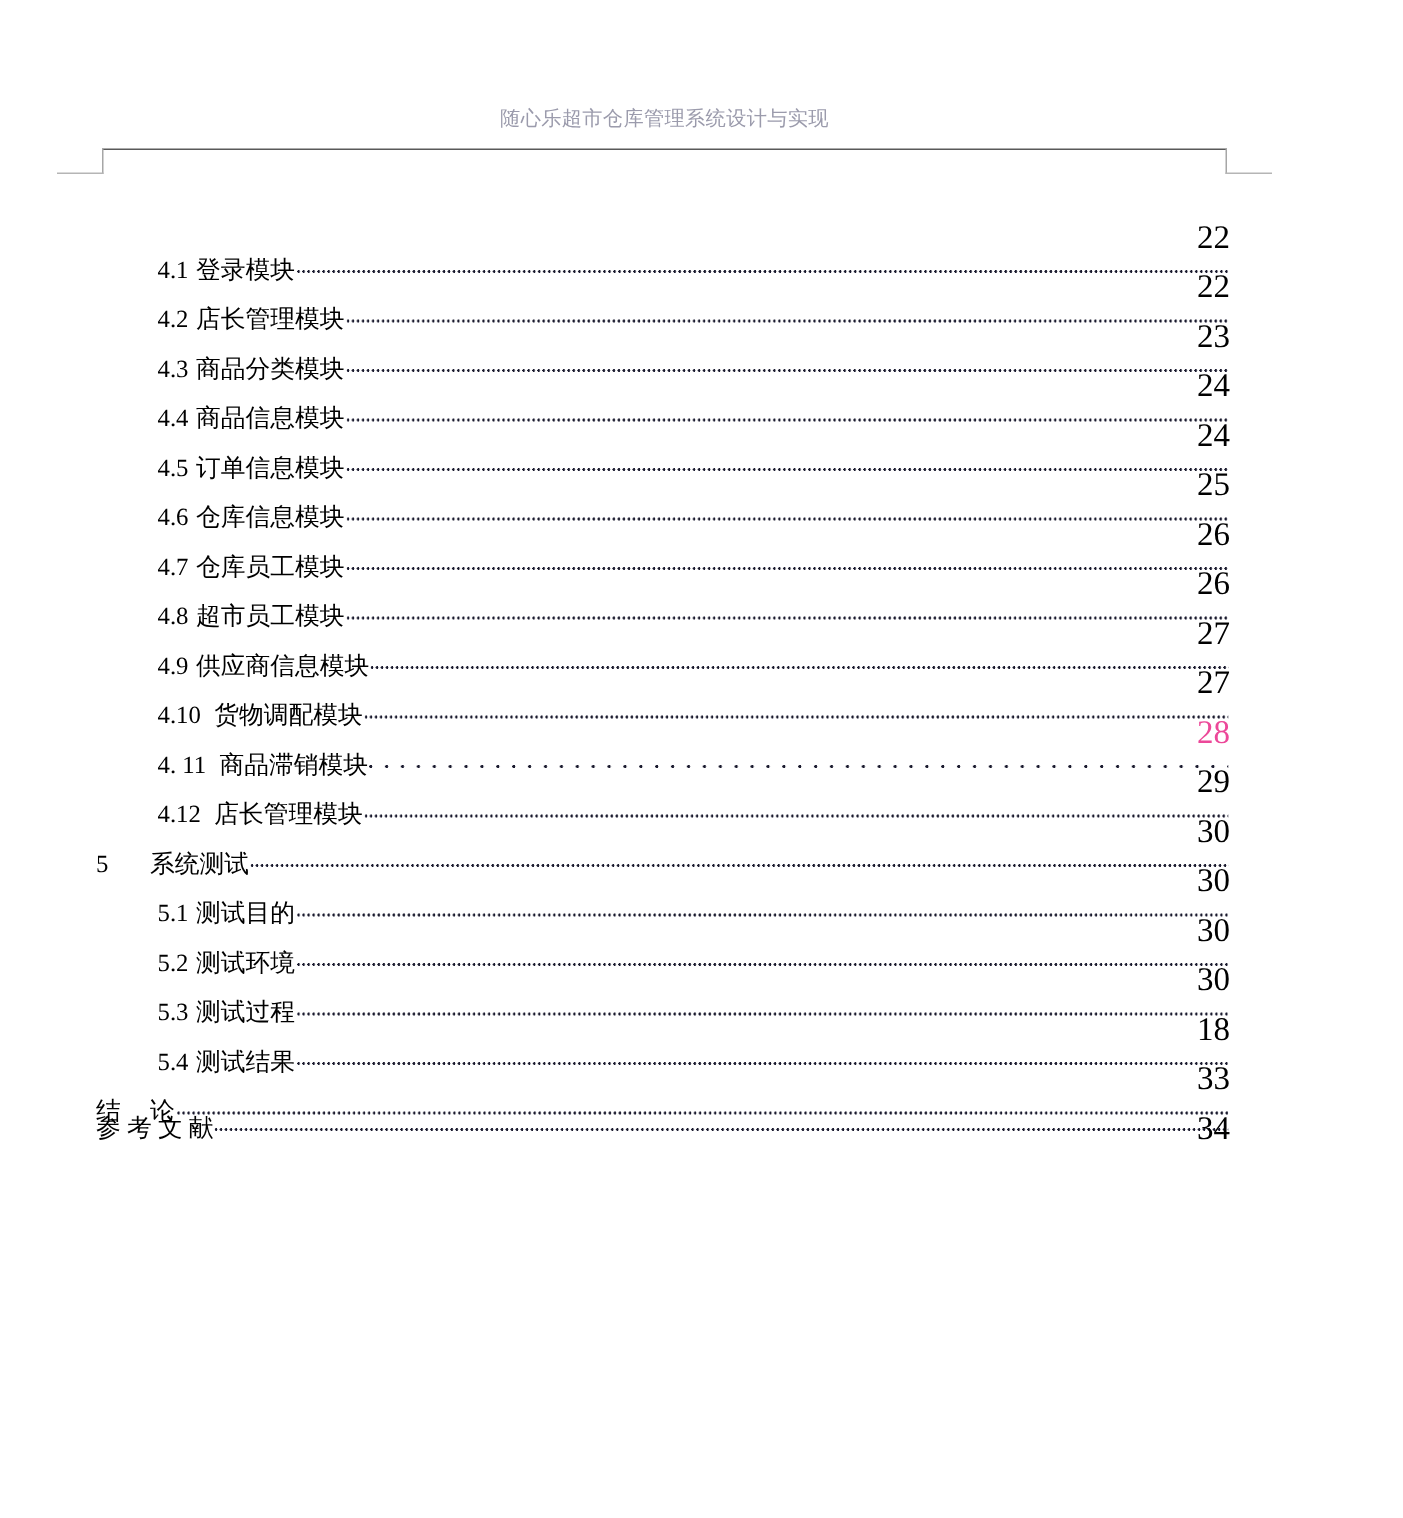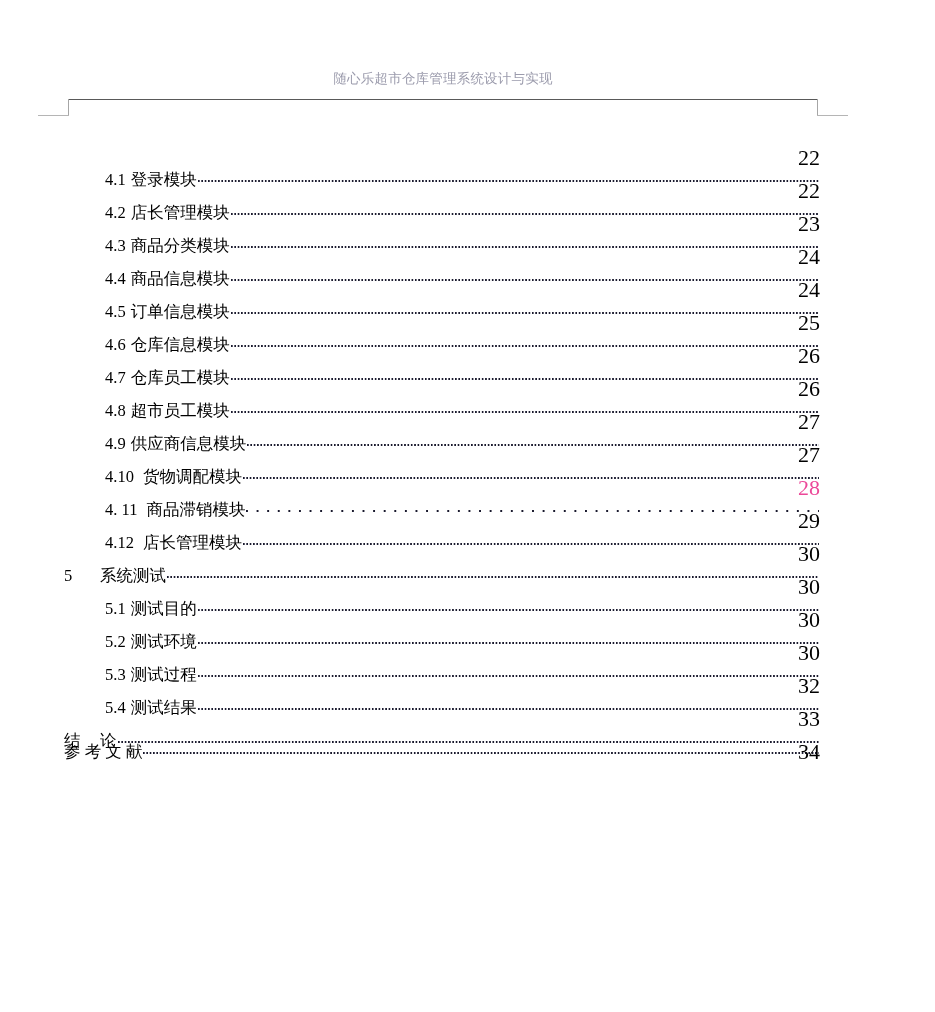--- a/index.html
+++ b/index.html
@@ -289,21 +289,21 @@
       <div class="toc-entry level-2">
         <span class="toc-num">5.3</span>
         <span class="toc-title">测试过程</span>
         <span class="toc-leader"></span>
         <span class="toc-page">30</span>
       </div>
       <div class="toc-entry level-2">
         <span class="toc-num">5.4</span>
         <span class="toc-title">测试结果</span>
         <span class="toc-leader"></span>
-        <span class="toc-page">32</span>
+        <span class="toc-page">18</span>
       </div>
       <div class="toc-entry level-1">
         <span class="toc-num">结</span>
         <span class="toc-title">论</span>
         <span class="toc-leader"></span>
         <span class="toc-page">33</span>
       </div>
       <div class="toc-entry level-1">
         <span class="toc-num">参 考 文 献</span>
         <span class="toc-title"></span>

